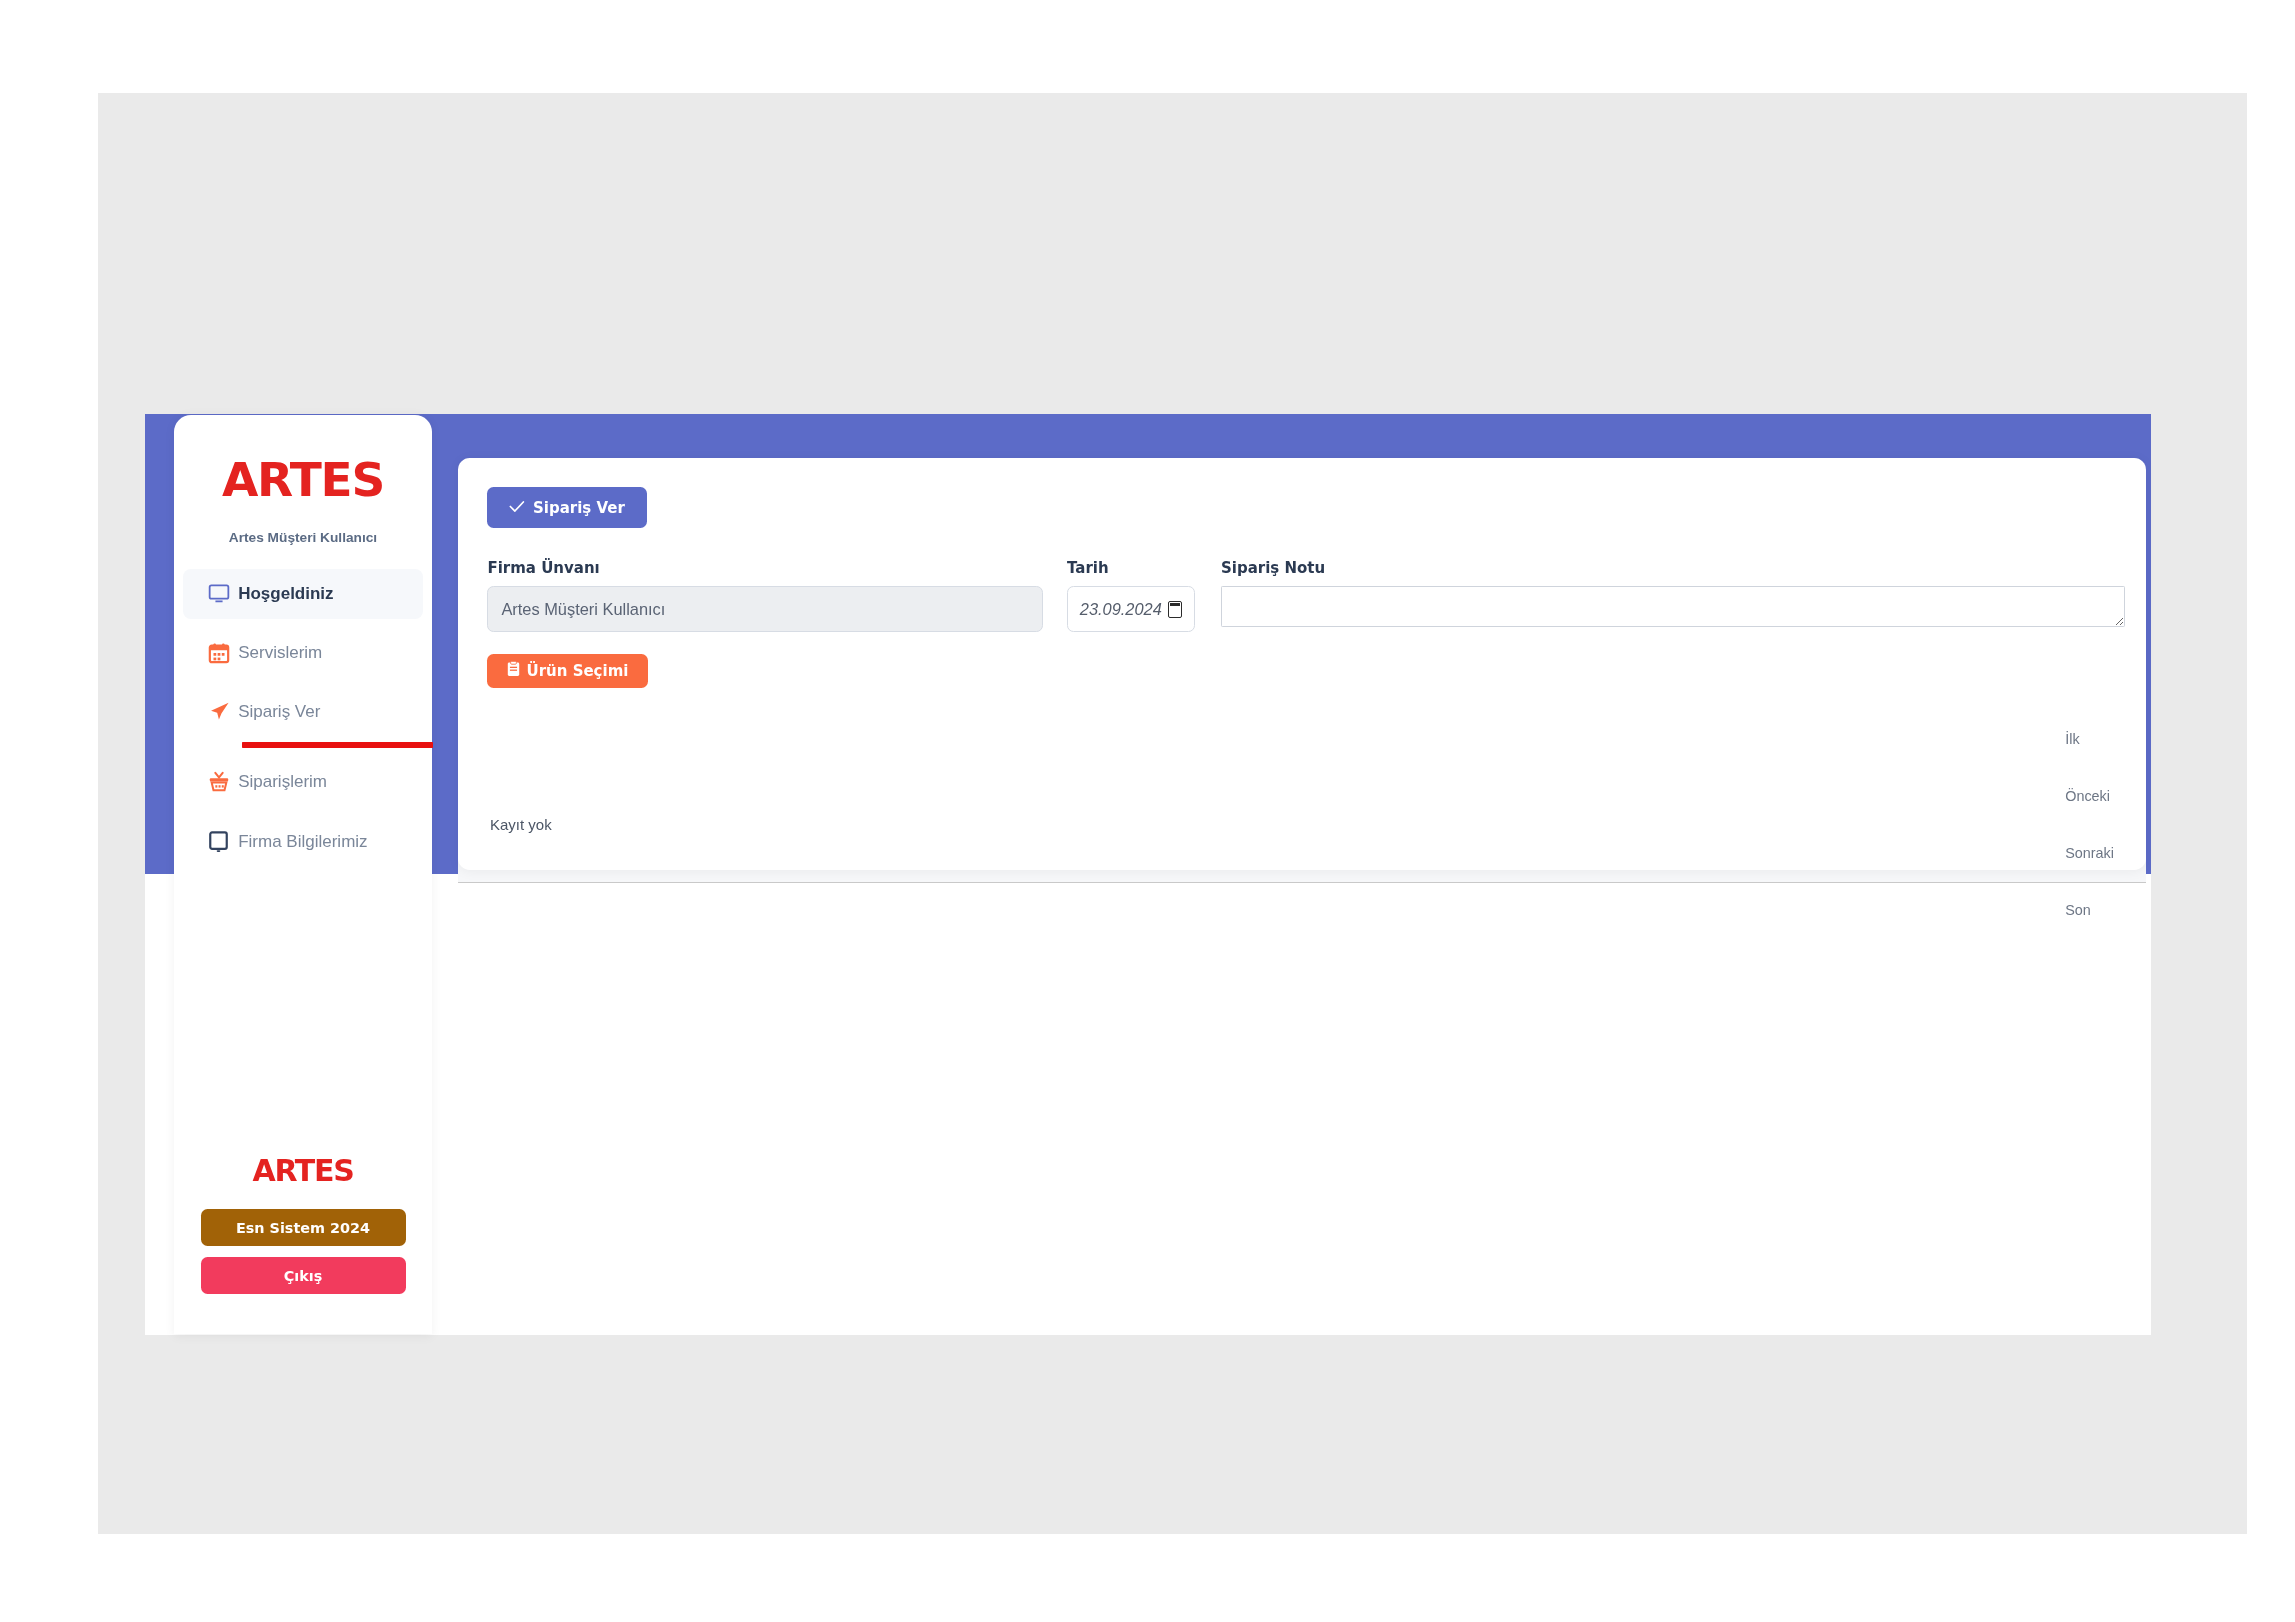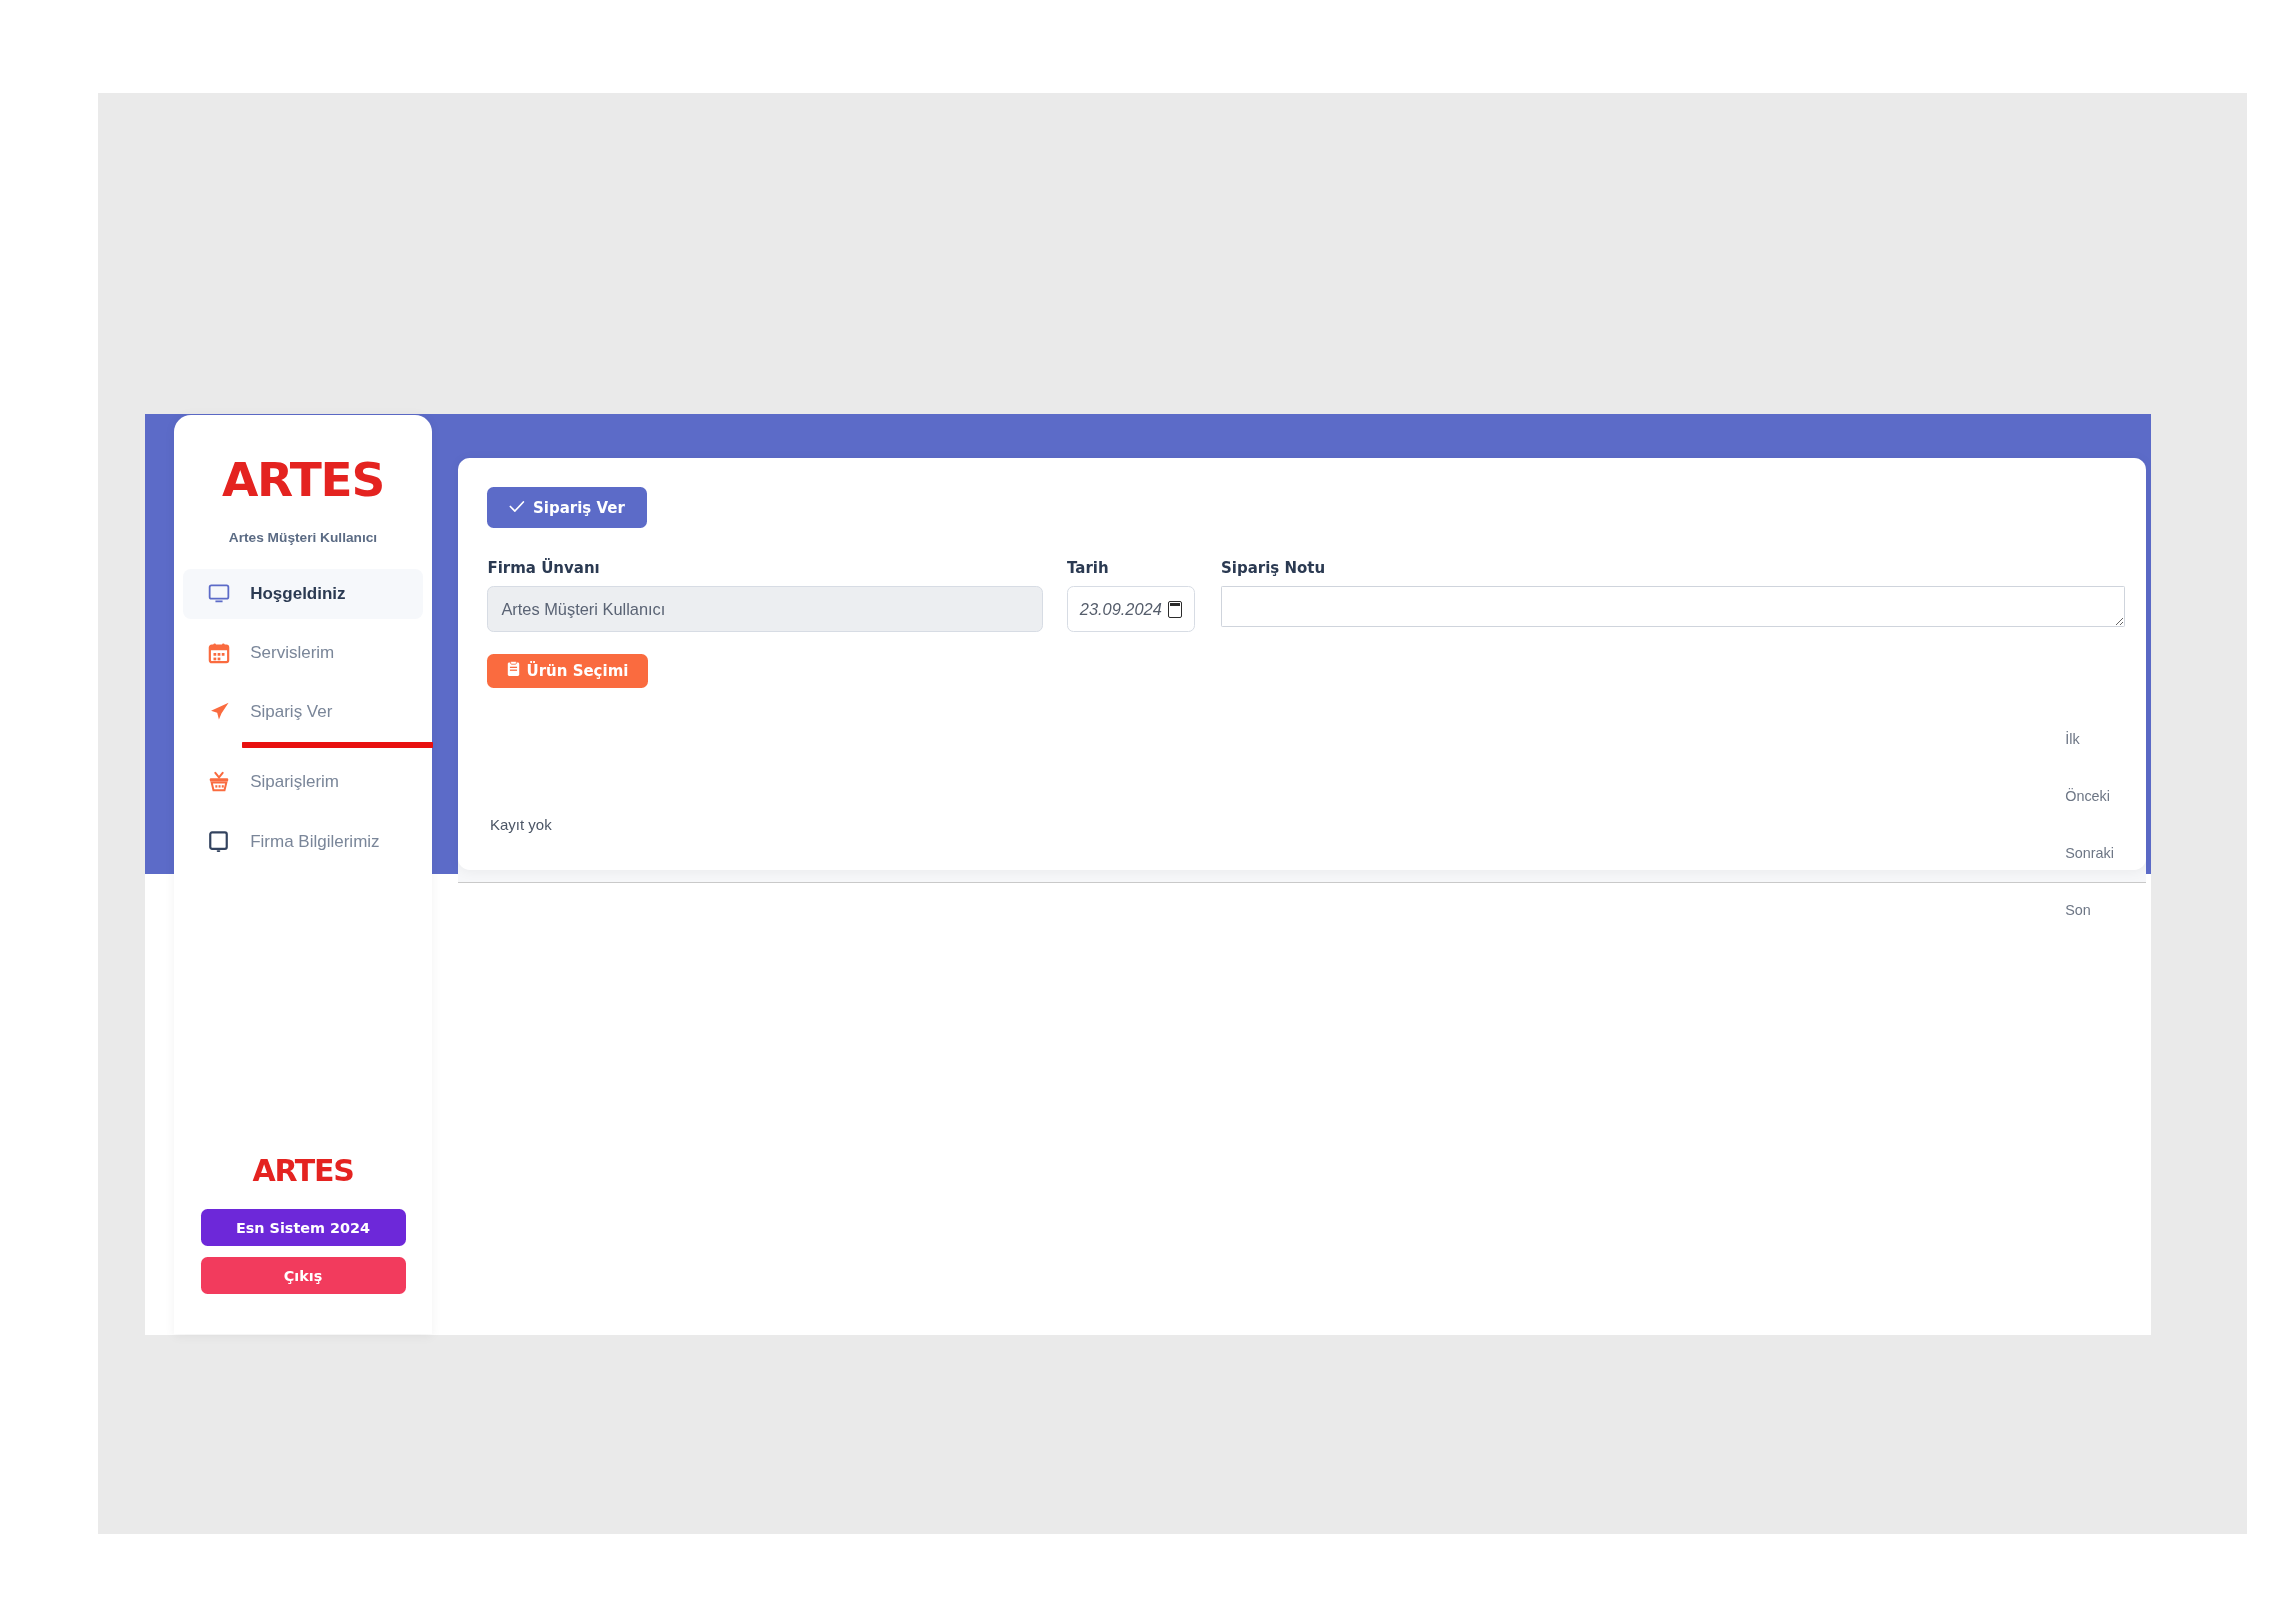--- a/index.html
+++ b/index.html
@@ -99,21 +99,20 @@
   }
   .nav-item {
     position: relative;
     display: flex;
     align-items: center;
     height: 50px;
     padding-left: 25px;
     border-radius: 7.9px;
     box-sizing: border-box;
     margin-bottom: 9.2px;
-    gap: 12px;
   }
   .nav-item.active {
     background: #f6f8fb;
   }
   .nav-icon {
     width: 30px;
     display: inline-flex;
     align-items: center;
     justify-content: flex-start;
     flex: 0 0 30px;
@@ -154,21 +153,21 @@
     line-height: 37px;
     text-align: center;
     border-radius: 6.5px;
     color: #ffffff;
     font-size: 14.4px;
     font-weight: bold;
     font-family: "DejaVu Sans", sans-serif;
     border: none;
     box-sizing: border-box;
   }
-  #btn-esn { background: #6d28d9; }
+  #btn-esn { background: #a16207; }
   #btn-cikis { background: #f23b5d; }
 
   
   #main-card {
     position: absolute;
     left: 458px;
     top: 458px;
     width: 1688px;
     height: 412px;
     background: #ffffff;

